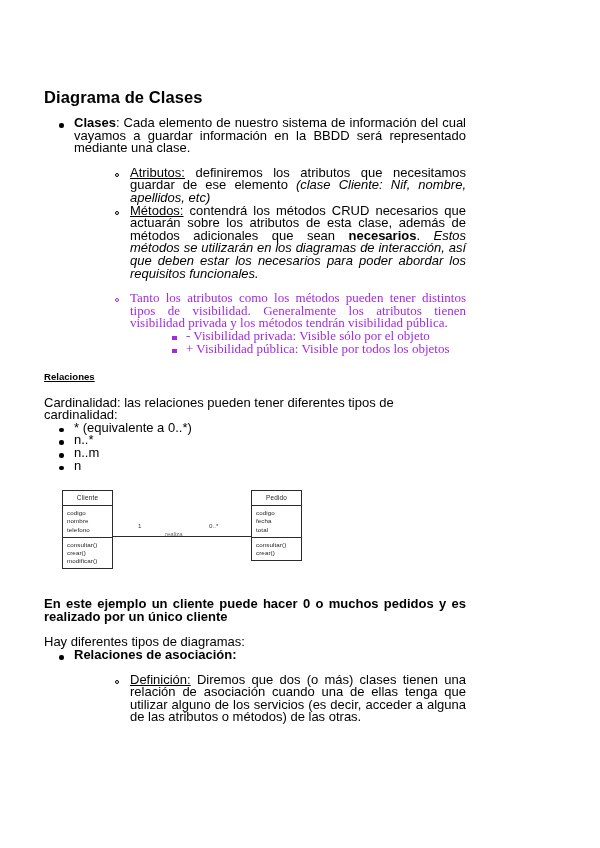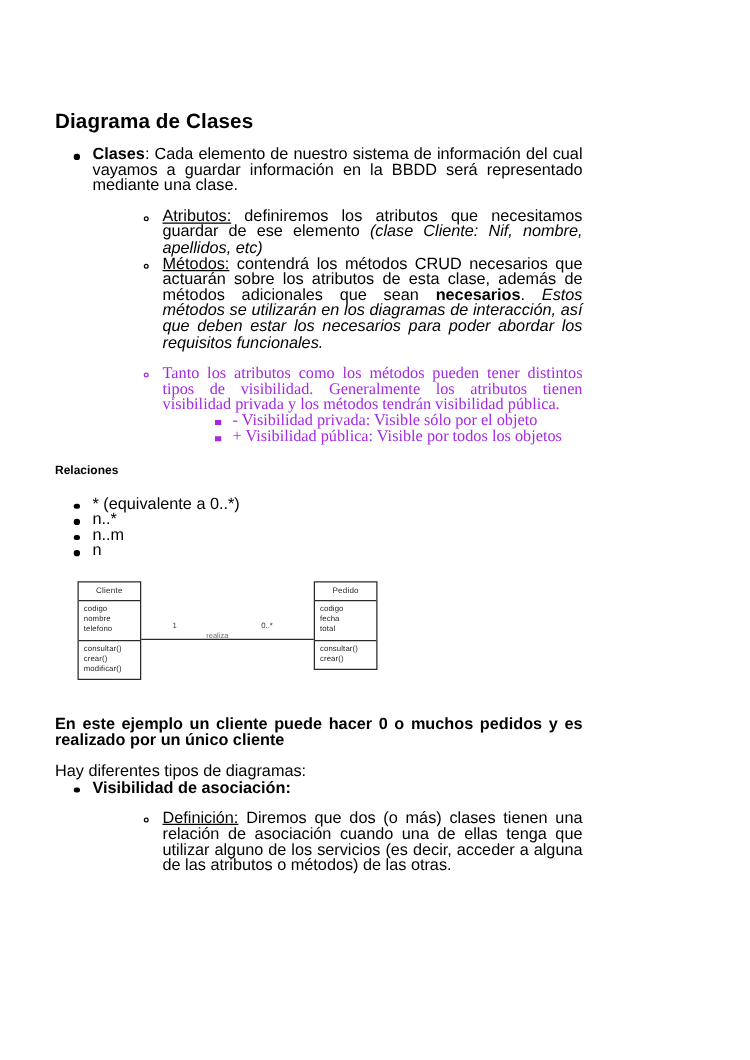--- a/index.html
+++ b/index.html
@@ -101,20 +101,21 @@
   .ital { font-style: italic; }
   .uline { text-decoration: underline; }
   .purple { color: #a32ae0; font-family: Liberation Serif, serif; }
   .gap-md { height: 13px; }
   .gap-lg { height: 16px; }
 
   h2.sec-title {
     font-size: 9.6px;
     line-height: 12.6px;
     font-weight: bold;
+    text-decoration: underline;
     margin: 0;
   }
 
   
   .uml {
     position: relative;
     width: 470px;
     height: 110px;
     margin: 14px 0 0 9px;
   }
@@ -205,20 +206,21 @@
       </ul>
     </li>
   </ul>
 
   <div class="gap-lg"></div>
 
   <h2 class="sec-title">Relaciones</h2>
 
   <div class="gap-md"></div>
 
+  <p>Cardinalidad: las relaciones pueden tener diferentes tipos de cardinalidad:</p>
   <ul class="lvl1">
     <li>
         <p>*  (equivalente a 0..*)</p>
       </li>
     <li>
         <p>n..*</p>
       </li>
     <li>
         <p>n..m</p>
       </li>
@@ -262,21 +264,21 @@
     <div class="assoc-label" id="mult-right">0..*</div>
   </div>
 
   <p class="justify footer-note">En este ejemplo un cliente puede hacer 0 o muchos pedidos y es realizado por un único cliente</p>
 
   <div class="gap-md"></div>
 
   <p>Hay diferentes tipos de diagramas:</p>
   <ul class="lvl1">
     <li>
-      <p class="bold">Visibilidad de asociación:</p>
+      <p class="bold">Relaciones de asociación:</p>
       <ul class="lvl2">
         <li>
           <p class="justify"><span class="uline">Definición:</span><span> Diremos que dos (o más) clases tienen una relación de asociación cuando una de ellas tenga que utilizar alguno de los servicios (es decir, acceder a alguna de las atributos o métodos) de las otras.</span></p>
         </li>
       </ul>
     </li>
   </ul>
 
 </div>
 

